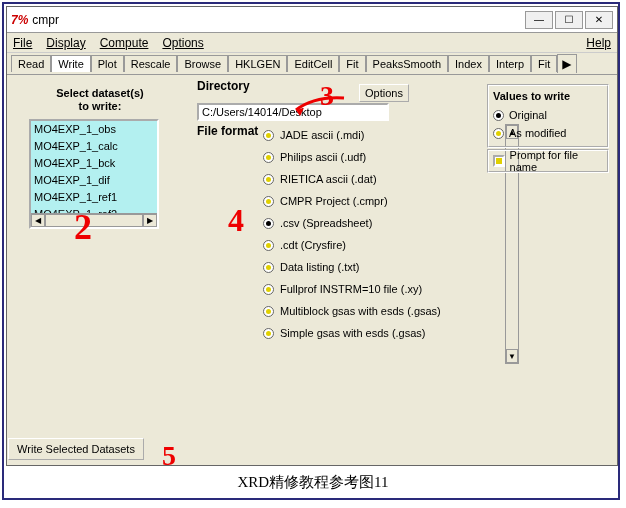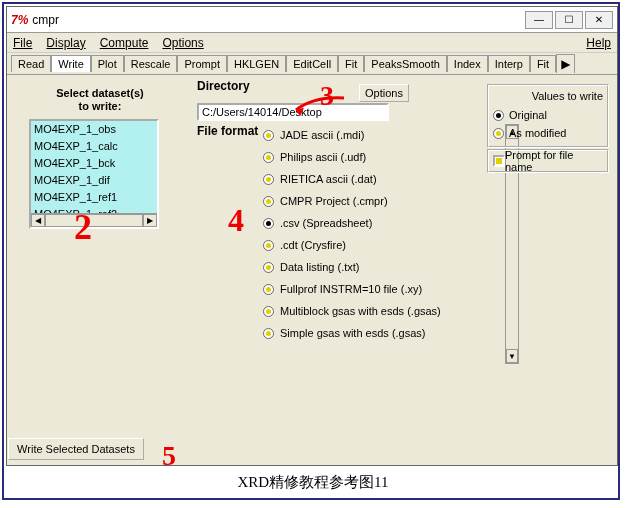--- a/index.html
+++ b/index.html
@@ -37,23 +37,23 @@
 .radio-row { display: flex; align-items: center; height: 22px; gap: 6px; }
 .radio-dot { width: 11px; height: 11px; border-radius: 50%; background: #fff; border: 1px solid #666; display: flex; align-items: center; justify-content: center; cursor: pointer; }
 .radio-inner { width: 5px; height: 5px; border-radius: 50%; background: #e0d000; }
 .radio-dot.sel .radio-inner { background: #000; }
 .radio-label { font-size: 11px; }
 .radio-scroll { position: absolute; top: 45px; left: 498px; width: 14px; height: 240px; background: #ece9d8; border: 1px solid #999; display: flex; flex-direction: column; }
 .vsbtn { height: 14px; background: #ece9d8; border: 1px solid #999; font-size: 8px; display: flex; align-items: center; justify-content: center; }
 .vsthumb { flex: 1; background: #ece9d8; }
 
 .values-box { position: absolute; top: 5px; right: 8px; width: 122px; border: 2px groove #fff; padding: 4px; }
-.values-title { text-align: right; font-weight: normal; font-size: 11px; margin-bottom: 4px; }
+.values-title { text-align: left; font-weight: bold; font-size: 11px; margin-bottom: 4px; }
 .val-row { display: flex; align-items: center; gap: 5px; height: 18px; font-size: 11px; }
-.check-box { position: absolute; top: 70px; right: 8px; width: 122px; height: 24px; border: 2px groove #fff; display: flex; align-items: center; padding: 0 4px; font-size: 11px; }
+.check-box { position: absolute; top: 70px; right: 8px; width: 122px; height: 24px; border: 2px groove #fff; display: flex; align-items: center; gap: 5px; padding: 0 4px; font-size: 11px; }
 .checkbox { width: 12px; height: 12px; background: #fff; border: 2px inset #fff; cursor: pointer; display: flex; align-items: center; justify-content: center; }
 .checkbox .inner-sq { width: 6px; height: 6px; background: #e0d000; }
 
 .write-btn { position: absolute; bottom: 5px; left: 1px; width: 136px; height: 22px; border: 1px outset #fff; background: #ece9d8; font-size: 11px; cursor: pointer; }
 
 .caption { position: absolute; bottom: 6px; left: 0; width: 618px; text-align: center; font-size: 15px; font-family: "SimSun","Microsoft YaHei",serif; }
 
 
 .anno { position: absolute; color: #e00; font-family: "Comic Sans MS", cursive; font-weight: bold; pointer-events: none; }
 .anno2 { top: 202px; left: 70px; font-size: 36px; }
@@ -87,21 +87,21 @@
     <span class="menuitem">Options</span>
     <span class="menu-spacer"></span>
     <span class="menuitem">Help</span>
   </div>
 
   <div class="tabbar">
     <div class="tab">Read</div>
     <div class="tab active">Write</div>
     <div class="tab">Plot</div>
     <div class="tab">Rescale</div>
-    <div class="tab">Prompt</div>
+    <div class="tab">Browse</div>
     <div class="tab">HKLGEN</div>
     <div class="tab">EditCell</div>
     <div class="tab">Fit</div>
     <div class="tab">PeaksSmooth</div>
     <div class="tab">Index</div>
     <div class="tab">Interp</div>
     <div class="tab">Fit</div>
     <div class="tab-arrow">▶</div>
   </div>
 

